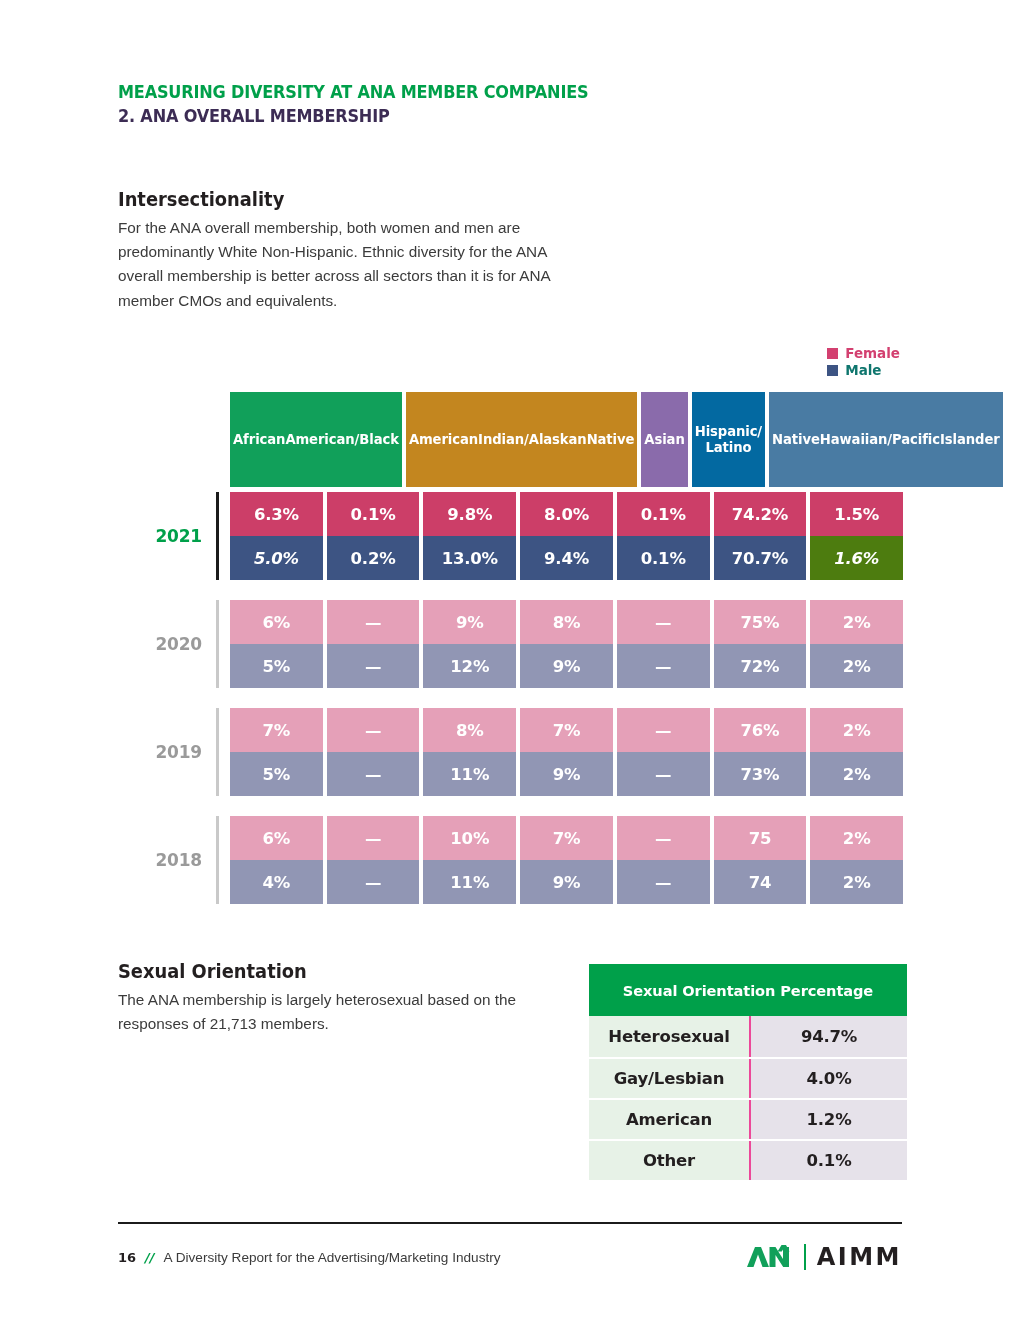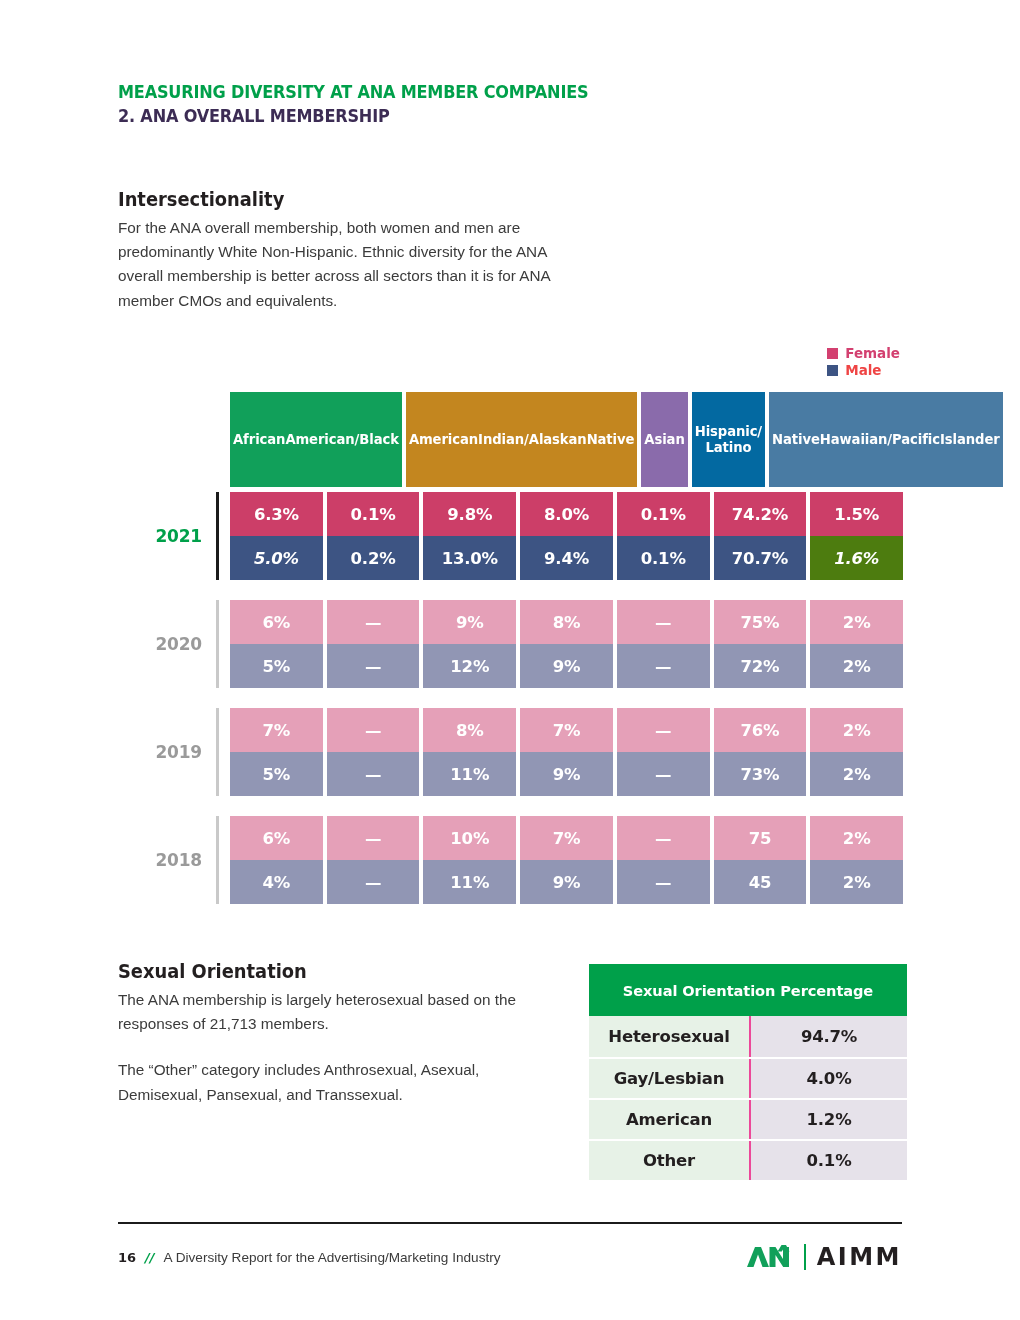--- a/index.html
+++ b/index.html
@@ -74,21 +74,21 @@
     display: flex; align-items: center; gap: 7px;
     font-family: "DejaVu Sans", sans-serif;
     font-weight: 700;
     font-size: 13.5px;
     line-height: 17px;
   }
   .legend-sw { width: 11px; height: 11px; display: inline-block; }
   .legend-female .legend-sw { background: #d34070; }
   .legend-female .legend-lbl { color: #d34070; }
   .legend-male .legend-sw { background: #3d5483; }
-  .legend-male .legend-lbl { color: #ef4444; }
+  .legend-male .legend-lbl { color: #0f766e; }
 
   
   #matrix {
     position: absolute;
     left: 128px; top: 392px;
     width: 775px;
   }
   .mx-row { display: flex; align-items: stretch; }
 
   .mx-yearcell {
@@ -385,32 +385,31 @@
             <div class="mx-cell mx-val" style="background: rgb(229, 160, 184);">—</div>
             <div class="mx-cell mx-val" style="background: rgb(229, 160, 184);">75</div>
             <div class="mx-cell mx-val" style="background: rgb(229, 160, 184);">2%</div>
           </div>
           <div class="mx-subrow">
             <div class="mx-cell mx-val" style="background: rgb(145, 150, 180);">4%</div>
             <div class="mx-cell mx-val" style="background: rgb(145, 150, 180);">—</div>
             <div class="mx-cell mx-val" style="background: rgb(145, 150, 180);">11%</div>
             <div class="mx-cell mx-val" style="background: rgb(145, 150, 180);">9%</div>
             <div class="mx-cell mx-val" style="background: rgb(145, 150, 180);">—</div>
-            <div class="mx-cell mx-val" style="background: rgb(145, 150, 180);">45</div>
+            <div class="mx-cell mx-val" style="background: rgb(145, 150, 180);">74</div>
             <div class="mx-cell mx-val" style="background: rgb(145, 150, 180);">2%</div>
           </div>
         </div>
       </div>
     </div>
 
   <div id="so-text">
     <div class="sec-title">Sexual Orientation</div>
     <div class="body-copy">
       <p>The ANA membership is largely heterosexual based on the responses of 21,713 members.</p>
-      <p>The “Other” category includes Anthrosexual, Asexual, Demisexual, Pansexual, and Transsexual.</p>
     </div>
   </div>
 
   <div id="so-table">
     <div class="so-head">Sexual Orientation Percentage</div>
     <div id="so-body">
         <div class="so-row">
           <div class="so-label">Heterosexual</div>
           <div class="so-value">94.7%</div>
         </div>

